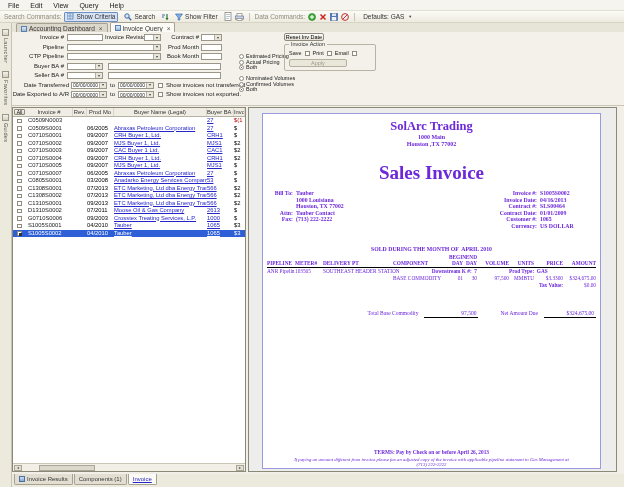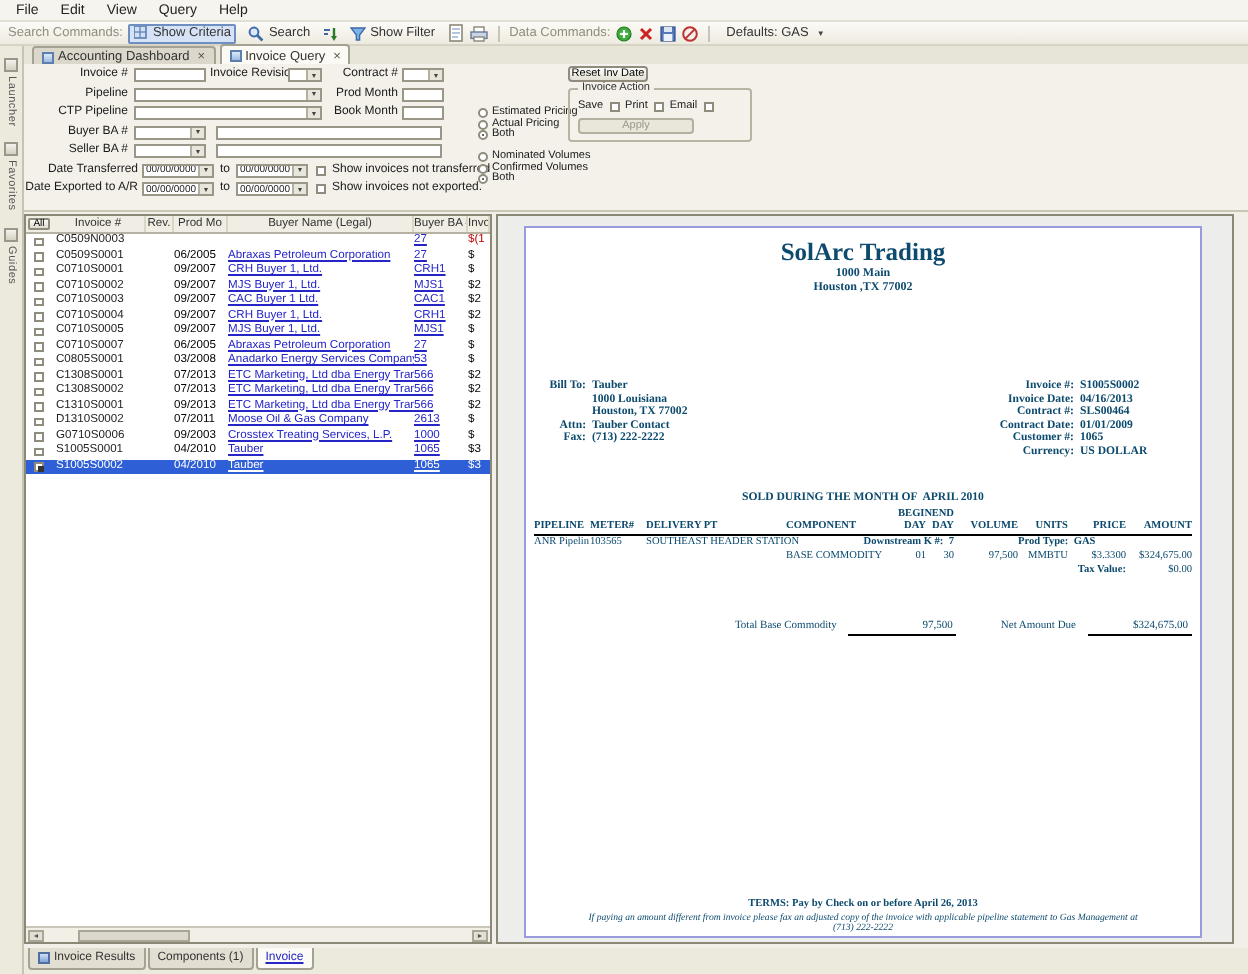--- a/index.html
+++ b/index.html
@@ -84,21 +84,21 @@
   .rrow.sel *{color:#fff !important;}
   #hscroll{position:absolute;left:0;bottom:0;width:232px;height:8px;background:#f1efe6;border-top:1px solid #c9c6b8;}
   .sbtn{position:absolute;top:1px;width:8px;height:6px;background:#e3e0d3;border:1px solid #a9a697;
     font-size:3.5px;color:#555;display:flex;align-items:center;justify-content:center;}
   #sb-left{left:1px;} #sb-right{right:1px;}
   #sb-thumb{position:absolute;left:26px;top:1px;width:56px;height:6px;background:#dcd9cc;border:1px solid #a9a697;}
 
   
   #rightpanel{position:absolute;left:248px;top:107px;width:369px;height:365px;background:#ededeb;border:1px solid #8b8878;}
   #page{position:absolute;left:13px;top:5px;width:339px;height:356px;background:#fff;border:1px solid #9a9ade;
-    font-family:"Liberation Serif",serif;color:#0c4a6e;}
+    font-family:"Liberation Serif",serif;color:#6d28d9;}
   #page .center{text-align:center;width:100%;position:absolute;}
   #company-name{top:5px;font-size:12.5px;font-weight:bold;}
   #company-addr1{top:20px;font-size:6px;font-weight:bold;}
   #company-addr2{top:27px;font-size:6px;font-weight:bold;}
   #inv-title{top:48px;font-size:19px;font-weight:bold;}
   #billto{position:absolute;left:6px;top:76px;display:grid;grid-template-columns:24px auto;column-gap:3px;
     font-size:5.8px;font-weight:bold;line-height:6.6px;}
   #billto .bl{text-align:right;}
   #details{position:absolute;right:6px;top:76px;display:grid;grid-template-columns:52px 54px;column-gap:3px;
     font-size:5.8px;font-weight:bold;line-height:6.6px;}
@@ -567,20 +567,21 @@
       <span id="sb-thumb"></span>
       <span class="sbtn" id="sb-right">►</span>
     </div>
   </div>
 
   <div id="rightpanel">
     <div id="page">
       <div id="company-name" class="center">SolArc Trading</div>
       <div id="company-addr1" class="center">1000 Main</div>
       <div id="company-addr2" class="center">Houston ,TX 77002</div>
+      <div id="inv-title" class="center">Sales Invoice</div>
 
       <div id="billto">
         <span class="bl">Bill To:</span>
         <span>Tauber</span>
         <span class="bl"></span>
         <span>1000 Louisiana</span>
         <span class="bl"></span>
         <span>Houston, TX 77002</span>
         <span class="bl">Attn:</span>
         <span>Tauber Contact</span>

